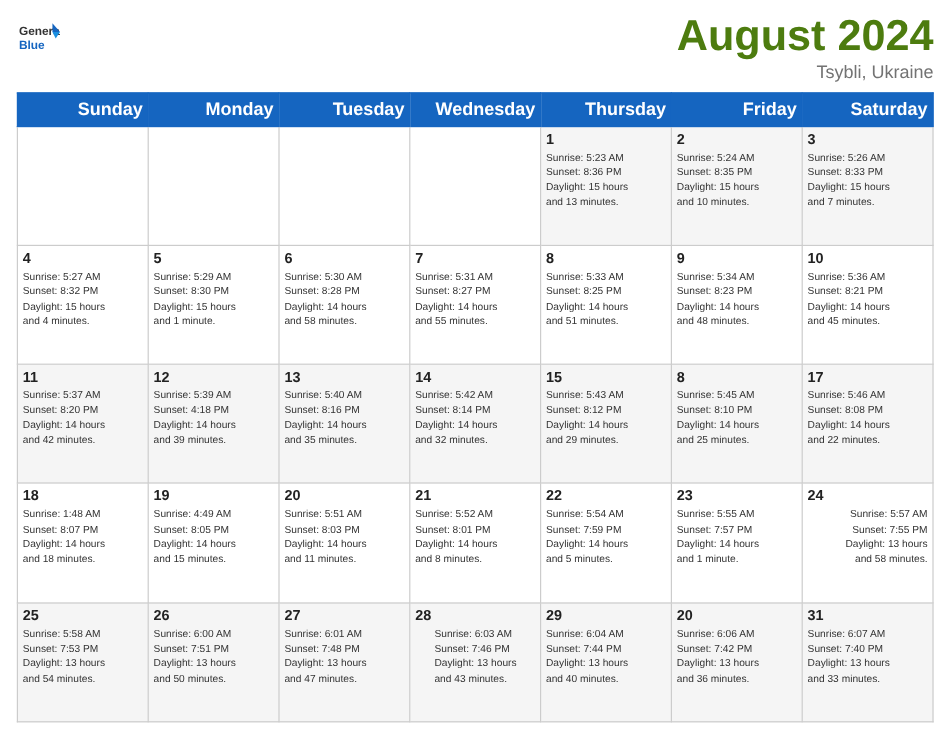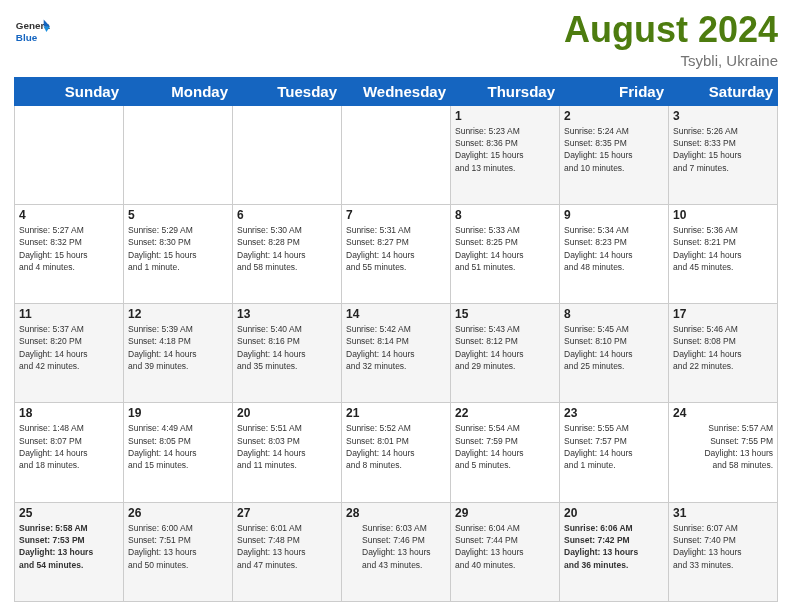--- a/index.html
+++ b/index.html
@@ -300,21 +300,21 @@
             <div class="day-number">24</div>
             <div class="day-info" style="white-space: pre-line; text-align: right;">Sunrise: 5:57 AM
 Sunset: 7:55 PM
 Daylight: 13 hours
 and 58 minutes.</div>
           </td>
         </tr>
         <tr>
           <td>
             <div class="day-number">25</div>
-            <div class="day-info" style="white-space: pre-line; font-weight: bold;">Sunrise: 5:58 AM
+            <div class="day-info" style="white-space: pre-line;">Sunrise: 5:58 AM
 Sunset: 7:53 PM
 Daylight: 13 hours
 and 54 minutes.</div>
           </td>
           <td>
             <div class="day-number">26</div>
             <div class="day-info" style="white-space: pre-line;">Sunrise: 6:00 AM
 Sunset: 7:51 PM
 Daylight: 13 hours
 and 50 minutes.</div>
@@ -335,21 +335,21 @@
           </td>
           <td>
             <div class="day-number">29</div>
             <div class="day-info" style="white-space: pre-line;">Sunrise: 6:04 AM
 Sunset: 7:44 PM
 Daylight: 13 hours
 and 40 minutes.</div>
           </td>
           <td>
             <div class="day-number">20</div>
-            <div class="day-info" style="white-space: pre-line; font-weight: bold;">Sunrise: 6:06 AM
+            <div class="day-info" style="white-space: pre-line;">Sunrise: 6:06 AM
 Sunset: 7:42 PM
 Daylight: 13 hours
 and 36 minutes.</div>
           </td>
           <td>
             <div class="day-number">31</div>
             <div class="day-info" style="white-space: pre-line;">Sunrise: 6:07 AM
 Sunset: 7:40 PM
 Daylight: 13 hours
 and 33 minutes.</div>

